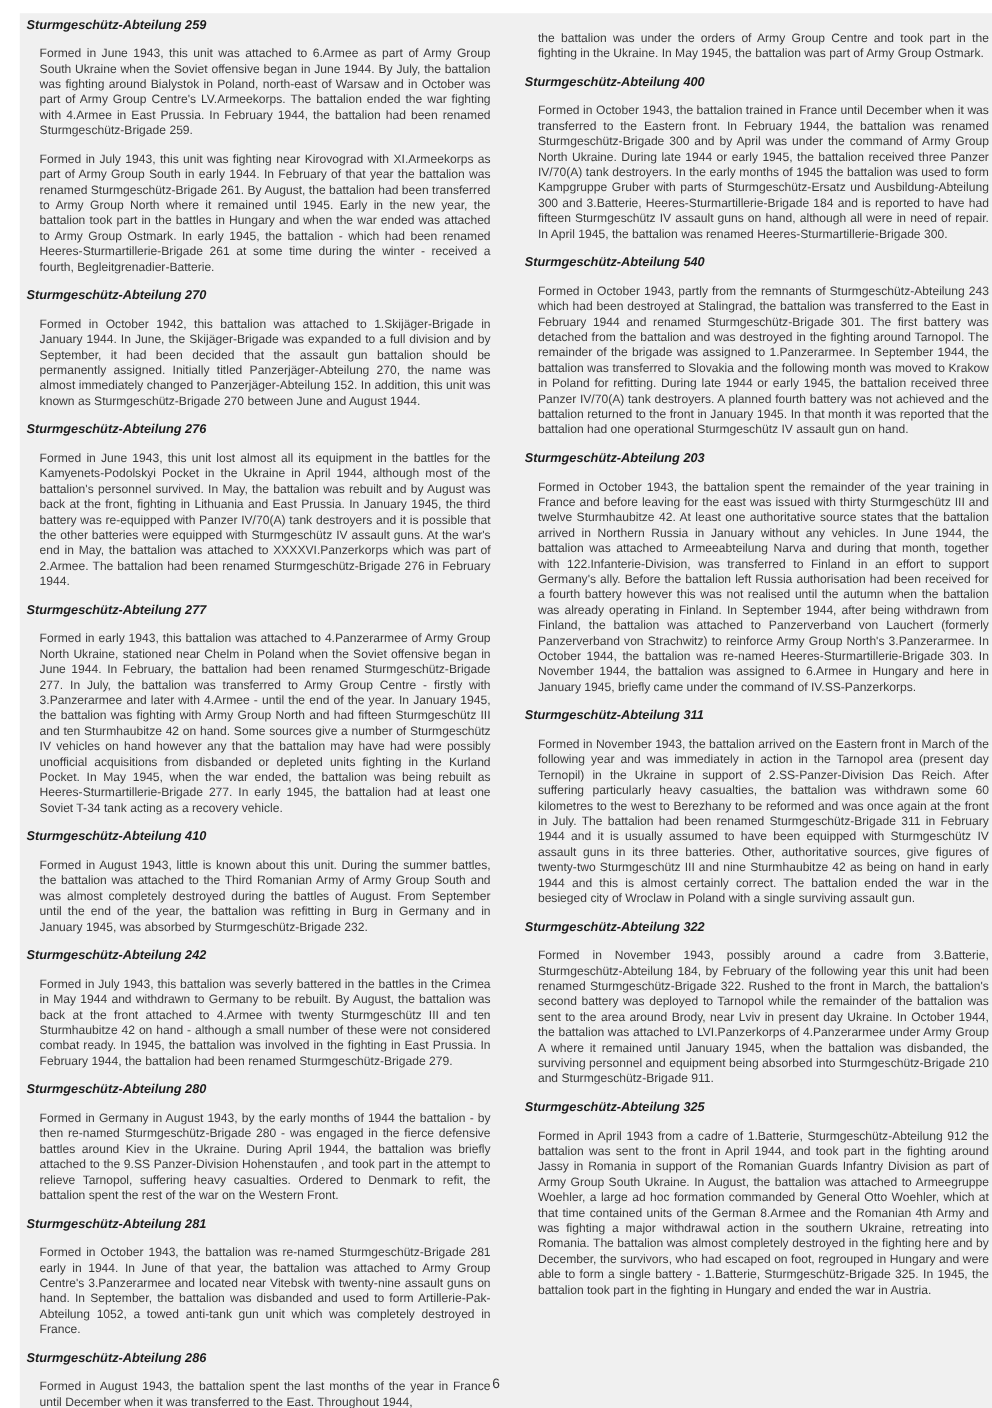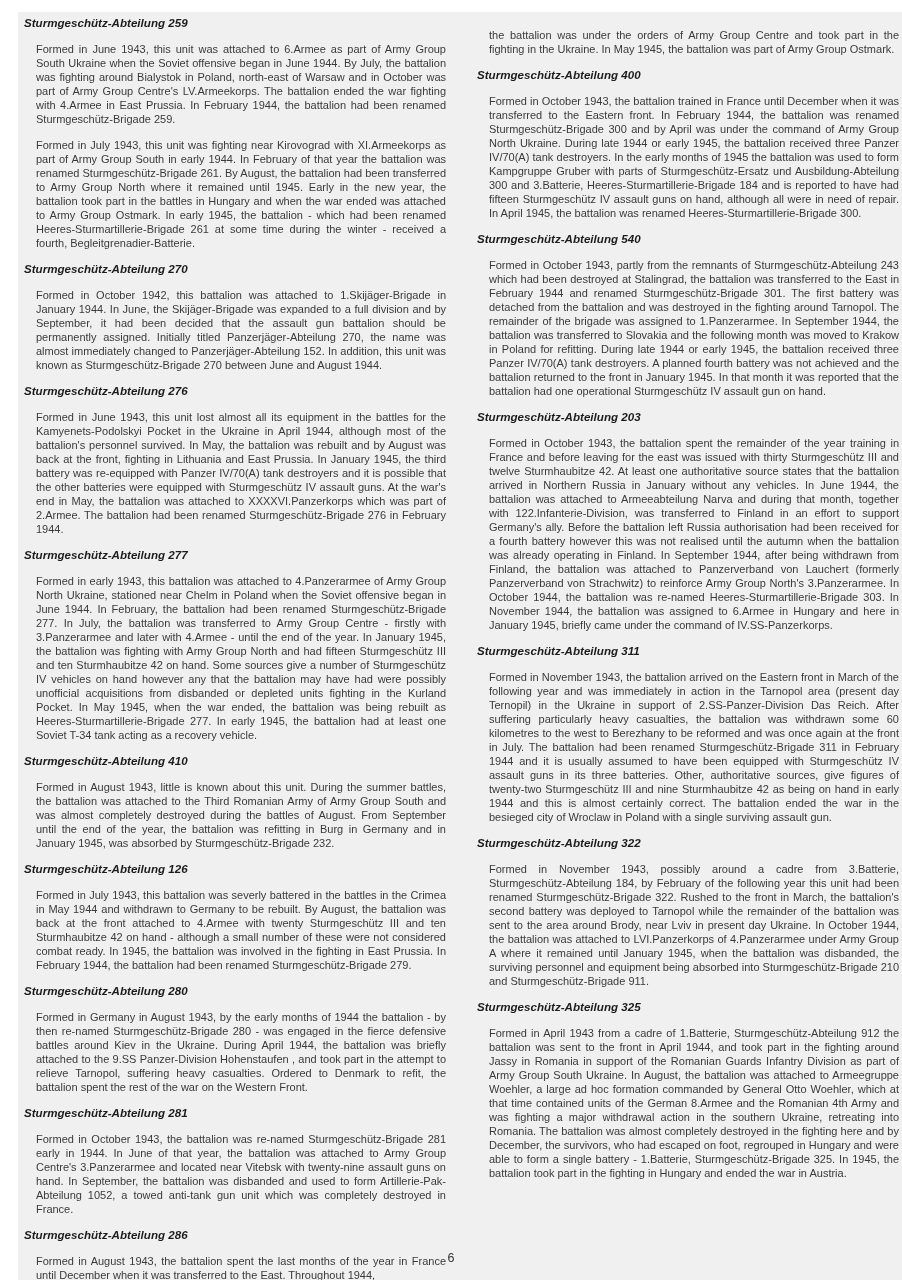--- a/index.html
+++ b/index.html
@@ -75,21 +75,21 @@
       </section>
       <section class="unit">
         <h3 class="unit-heading">Sturmgeschütz-Abteilung 277</h3>
         <p class="unit-body">Formed in early 1943, this battalion was attached to 4.Panzerarmee of Army Group North Ukraine, stationed near Chelm in Poland when the Soviet offensive began in June 1944. In February, the battalion had been renamed Sturmgeschütz-Brigade 277. In July, the battalion was transferred to Army Group Centre - firstly with 3.Panzerarmee and later with 4.Armee - until the end of the year. In January 1945, the battalion was fighting with Army Group North and had fifteen Sturmgeschütz III and ten Sturmhaubitze 42 on hand. Some sources give a number of Sturmgeschütz IV vehicles on hand however any that the battalion may have had were possibly unofficial acquisitions from disbanded or depleted units fighting in the Kurland Pocket. In May 1945, when the war ended, the battalion was being rebuilt as Heeres-Sturmartillerie-Brigade 277. In early 1945, the battalion had at least one Soviet T-34 tank acting as a recovery vehicle.</p>
       </section>
       <section class="unit">
         <h3 class="unit-heading">Sturmgeschütz-Abteilung 410</h3>
         <p class="unit-body">Formed in August 1943, little is known about this unit. During the summer battles, the battalion was attached to the Third Romanian Army of Army Group South and was almost completely destroyed during the battles of August. From September until the end of the year, the battalion was refitting in Burg in Germany and in January 1945, was absorbed by Sturmgeschütz-Brigade 232.</p>
       </section>
       <section class="unit">
-        <h3 class="unit-heading">Sturmgeschütz-Abteilung 126</h3>
+        <h3 class="unit-heading">Sturmgeschütz-Abteilung 242</h3>
         <p class="unit-body">Formed in July 1943, this battalion was severly battered in the battles in the Crimea in May 1944 and withdrawn to Germany to be rebuilt. By August, the battalion was back at the front attached to 4.Armee with twenty Sturmgeschütz III and ten Sturmhaubitze 42 on hand - although a small number of these were not considered combat ready. In 1945, the battalion was involved in the fighting in East Prussia. In February 1944, the battalion had been renamed Sturmgeschütz-Brigade 279.</p>
       </section>
       <section class="unit">
         <h3 class="unit-heading">Sturmgeschütz-Abteilung 280</h3>
         <p class="unit-body">Formed in Germany in August 1943, by the early months of 1944 the battalion - by then re-named Sturmgeschütz-Brigade 280 - was engaged in the fierce defensive battles around Kiev in the Ukraine. During April 1944, the battalion was briefly attached to the 9.SS Panzer-Division Hohenstaufen , and took part in the attempt to relieve Tarnopol, suffering heavy casualties. Ordered to Denmark to refit, the battalion spent the rest of the war on the Western Front.</p>
       </section>
       <section class="unit">
         <h3 class="unit-heading">Sturmgeschütz-Abteilung 281</h3>
         <p class="unit-body">Formed in October 1943, the battalion was re-named Sturmgeschütz-Brigade 281 early in 1944. In June of that year, the battalion was attached to Army Group Centre's 3.Panzerarmee and located near Vitebsk with twenty-nine assault guns on hand. In September, the battalion was disbanded and used to form Artillerie-Pak-Abteilung 1052, a towed anti-tank gun unit which was completely destroyed in France.</p>
       </section>

